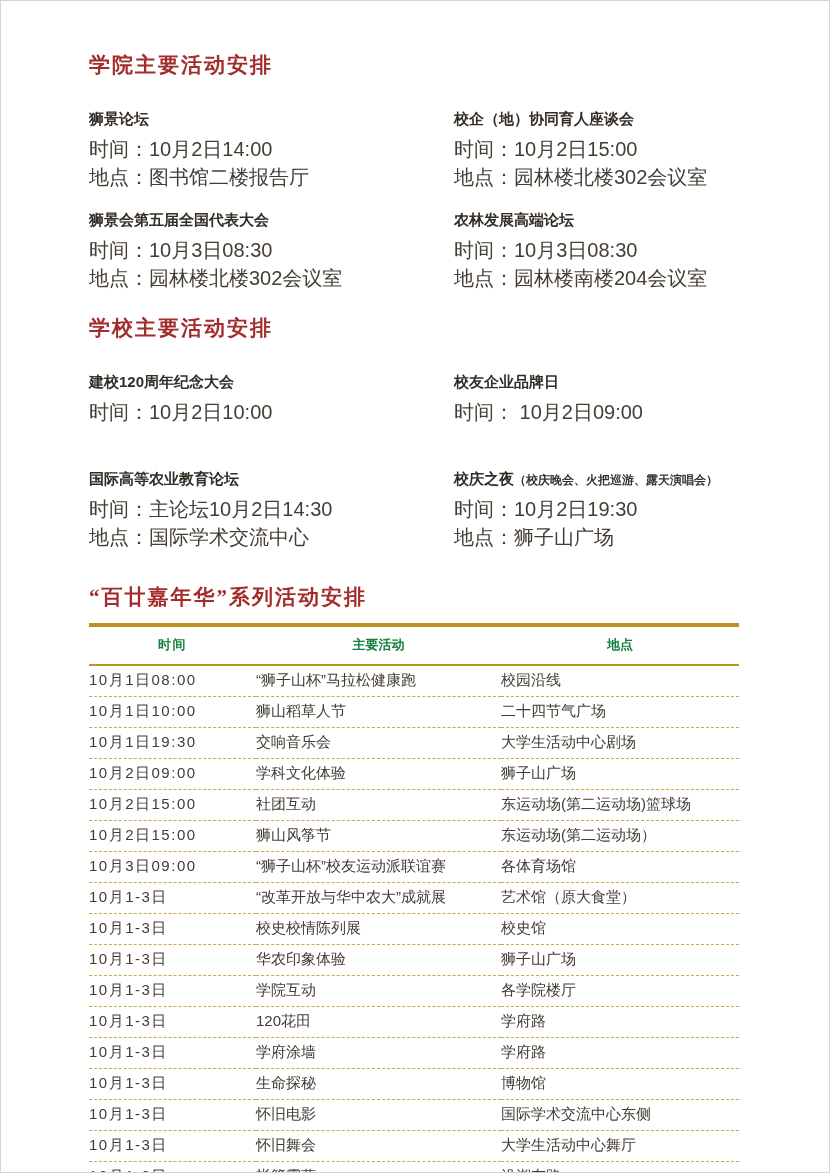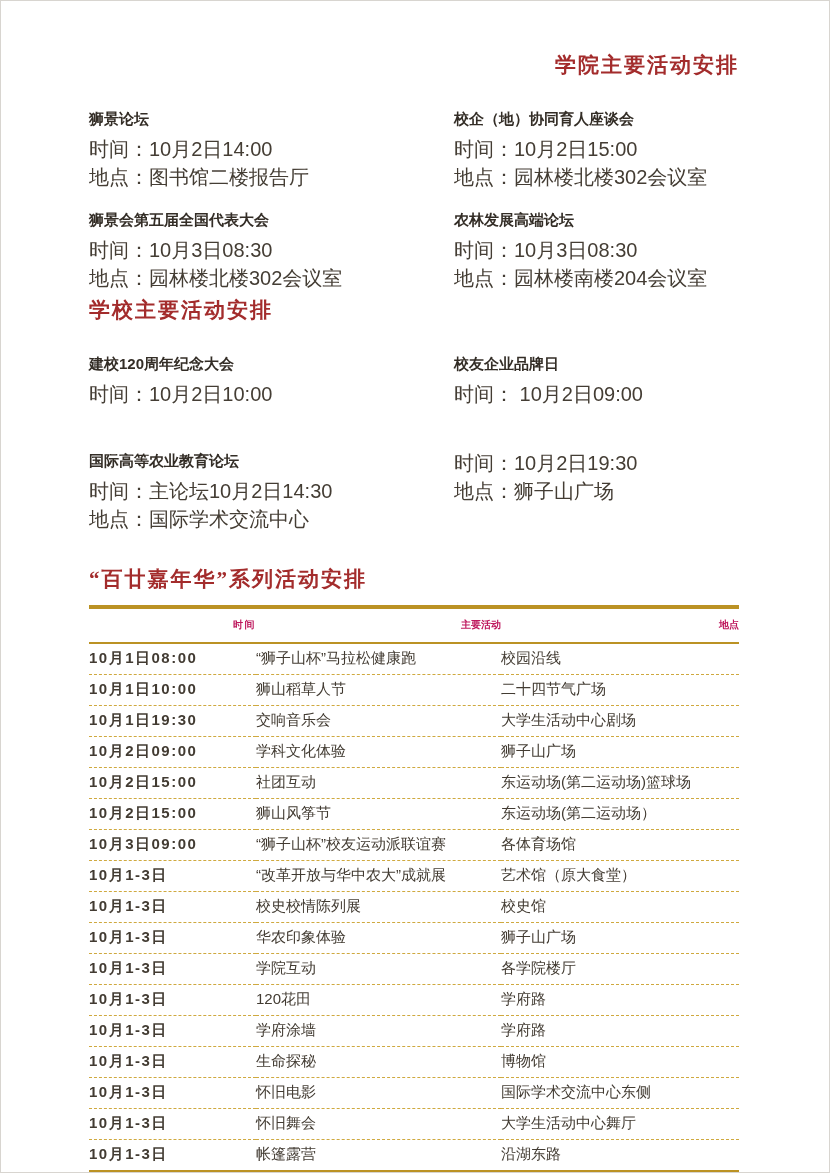--- a/index.html
+++ b/index.html
@@ -18,22 +18,22 @@
     color: var(--text, #3e382f);
   }
 
   .section-heading {
     font-family: "Liberation Serif", "DejaVu Serif", serif;
     font-weight: bold;
     font-size: 21px;
     letter-spacing: 2px;
     color: var(--accent-red, #a32c2c);
   }
-  .sh-1 { margin-bottom: 4px; text-align: right; }
-  .sh-2 { margin-top: 4px; margin-bottom: 16px; }
+  .sh-1 { margin-bottom: 4px; }
+  .sh-2 { margin-top: 22px; margin-bottom: 16px; }
   .sh-3 { margin-top: 32px; margin-bottom: 12px; }
 
   .events-grid {
     display: grid;
     grid-template-columns: 365px 1fr;
     row-gap: 17px;
     column-gap: 0;
     margin-top: 28px;
   }
 
@@ -57,38 +57,38 @@
     color: #443d34;
     white-space: nowrap;
   }
 
   table.schedule {
     width: 100%;
     border-collapse: collapse;
     border-top: 4px solid var(--accent-gold, #bb9224);
   }
   table.schedule th {
-    text-align: right;
-    font-size: 10px;
-    font-weight: bold;
-    color: #be185d;
+    text-align: center;
+    font-size: 13px;
+    font-weight: bold;
+    color: #15803d;
     padding: 9px 0 10px;
     border-bottom: 2px solid var(--accent-gold, #bb9224);
   }
   table.schedule td {
     font-size: 15px;
     color: #423b32;
     padding: 5px 0 6px;
     border-bottom: 1px dashed #cfa93f;
     white-space: nowrap;
   }
   table.schedule tbody tr:last-child td {
     border-bottom: 3px solid var(--accent-gold, #bb9224);
   }
-  .col-time   { width: 167px; font-weight: 700; letter-spacing: 1.5px; color: #38322a; }
+  .col-time   { width: 167px; font-weight: 400; letter-spacing: 1.5px; color: #38322a; }
   .col-activity { width: 245px; }
   .col-place  { width: auto; }
 </style>
 </head>
 <body>
 
 <div class="page" style="--accent-red: #a32c2c; --accent-gold: #bb9224; --text: #3e382f;">
 
   <h2 class="section-heading sh-1">学院主要活动安排</h2>
 
@@ -125,20 +125,21 @@
     <div class="event">
       <div class="event-title"><span>校友企业品牌日</span><span class="event-title-note"></span></div>
       <div class="event-line">时间： 10月2日09:00</div>
     </div>
     <div class="event">
       <div class="event-title"><span>国际高等农业教育论坛</span><span class="event-title-note"></span></div>
       <div class="event-line">时间：主论坛10月2日14:30</div>
       <div class="event-line">地点：国际学术交流中心</div>
     </div>
     <div class="event">
+      <div class="event-title"><span>校庆之夜</span><span class="event-title-note">（校庆晚会、火把巡游、露天演唱会）</span></div>
       <div class="event-line">时间：10月2日19:30</div>
       <div class="event-line">地点：狮子山广场</div>
     </div>
   </div>
 
   <h2 class="section-heading sh-3">“百廿嘉年华”系列活动安排</h2>
 
   <table class="schedule">
     <thead>
       <tr>

